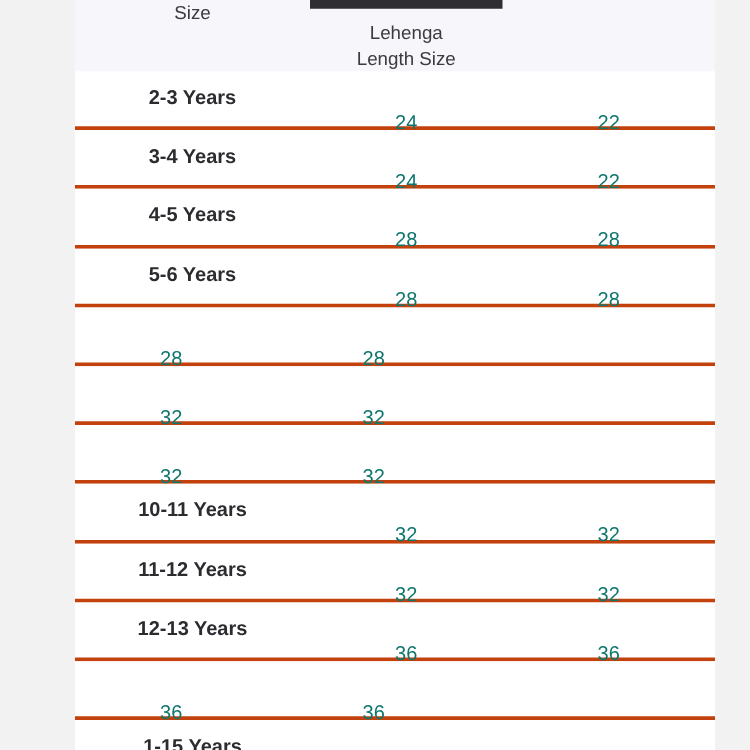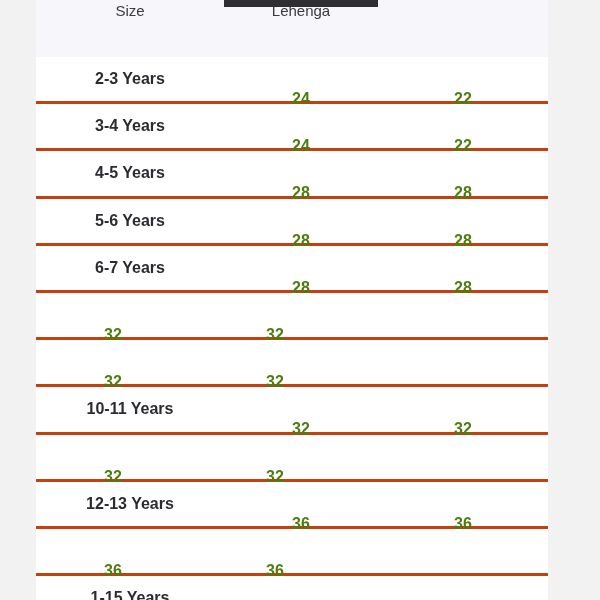--- a/index.html
+++ b/index.html
@@ -14,21 +14,21 @@
     overflow: hidden;
   }
   .page {
     position: relative;
     width: 600px;
     height: 600px;
     background: #f2f2f2;
   }
   .table-card {
     position: absolute;
-    left: 36px;
+    left: 60px;
     top: 0;
     width: 512px;
     height: 600px;
     background: #ffffff;
     box-sizing: border-box;
   }
   .header-row {
     position: relative;
     height: 57px;
     background: #f7f6fa;
@@ -50,21 +50,21 @@
   .col-size {
     width: 188px;
   }
   .col-length {
     width: 154px;
   }
   .col-waist {
     width: 170px;
   }
   .header-row .col {
-    padding-top: 0px;
+    padding-top: 16px;
     color: #3b3b40;
     font-size: 15px;
     line-height: 21px;
     font-weight: 400;
   }
   .header-row .col-size {
     padding-top: 0px;
   }
   .header-text {
     display: block;
@@ -78,23 +78,23 @@
   }
   .row:first-of-type {
     border-top: 1px solid #ebe9ee;
   }
   .cell-size {
     color: #2b2b30;
     font-size: 16px;
     font-weight: 600;
   }
   .cell-num {
-    color: #4d7c0f;
+    color: #0f766e;
     font-size: 16px;
-    font-weight: 700;
+    font-weight: 400;
     margin-top: 40px;
   }
   .left-strip {
     position: absolute;
     left: 0;
     top: 0;
     width: 44px;
     height: 600px;
     background: #f2f2f2;
   }
@@ -117,20 +117,21 @@
 
   <div class="table-card">
 
     <div class="header-row">
       <div class="header-bar"></div>
       <div class="col col-size">
         <span class="header-text">Size</span>
       </div>
       <div class="col col-length">
         <span class="header-text">Lehenga</span>
+        <span class="header-text">Length Size</span>
       </div>
     </div>
 
     <div class="row">
       <div class="col col-size cell-size">2-3 Years</div>
       <div class="col col-length cell-num">24</div>
       <div class="col col-waist cell-num">22</div>
     </div>
     <div class="row">
       <div class="col col-size cell-size">3-4 Years</div>
@@ -141,38 +142,38 @@
       <div class="col col-size cell-size">4-5 Years</div>
       <div class="col col-length cell-num">28</div>
       <div class="col col-waist cell-num">28</div>
     </div>
     <div class="row">
       <div class="col col-size cell-size">5-6 Years</div>
       <div class="col col-length cell-num">28</div>
       <div class="col col-waist cell-num">28</div>
     </div>
     <div class="row">
-      <div class="col col-size cell-size">6-7 Years</div>
       <div class="col col-length cell-num">28</div>
       <div class="col col-waist cell-num">28</div>
     </div>
     <div class="row">
       <div class="col col-length cell-num">32</div>
       <div class="col col-waist cell-num">32</div>
     </div>
     <div class="row">
       <div class="col col-length cell-num">32</div>
       <div class="col col-waist cell-num">32</div>
     </div>
     <div class="row">
       <div class="col col-size cell-size">10-11 Years</div>
       <div class="col col-length cell-num">32</div>
       <div class="col col-waist cell-num">32</div>
     </div>
     <div class="row">
+      <div class="col col-size cell-size">11-12 Years</div>
       <div class="col col-length cell-num">32</div>
       <div class="col col-waist cell-num">32</div>
     </div>
     <div class="row">
       <div class="col col-size cell-size">12-13 Years</div>
       <div class="col col-length cell-num">36</div>
       <div class="col col-waist cell-num">36</div>
     </div>
     <div class="row">
       <div class="col col-length cell-num">36</div>

